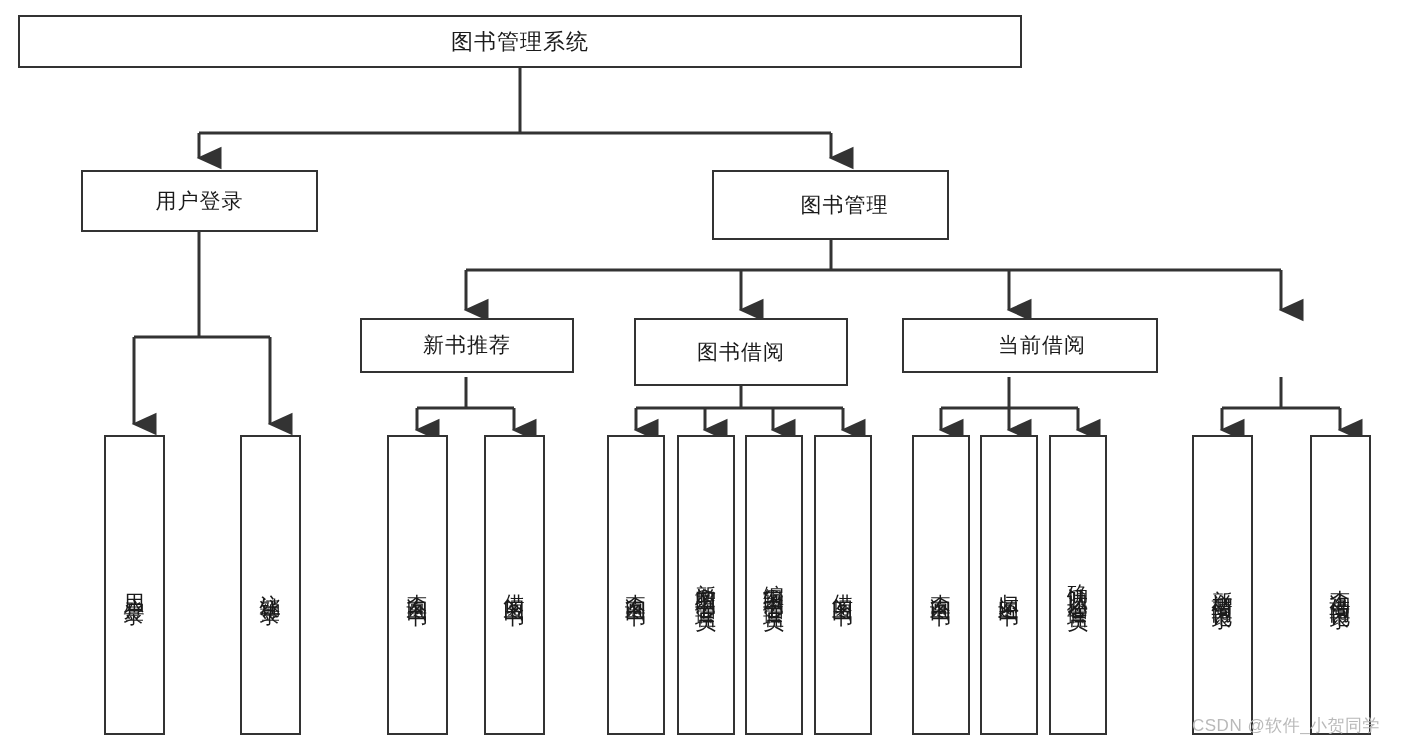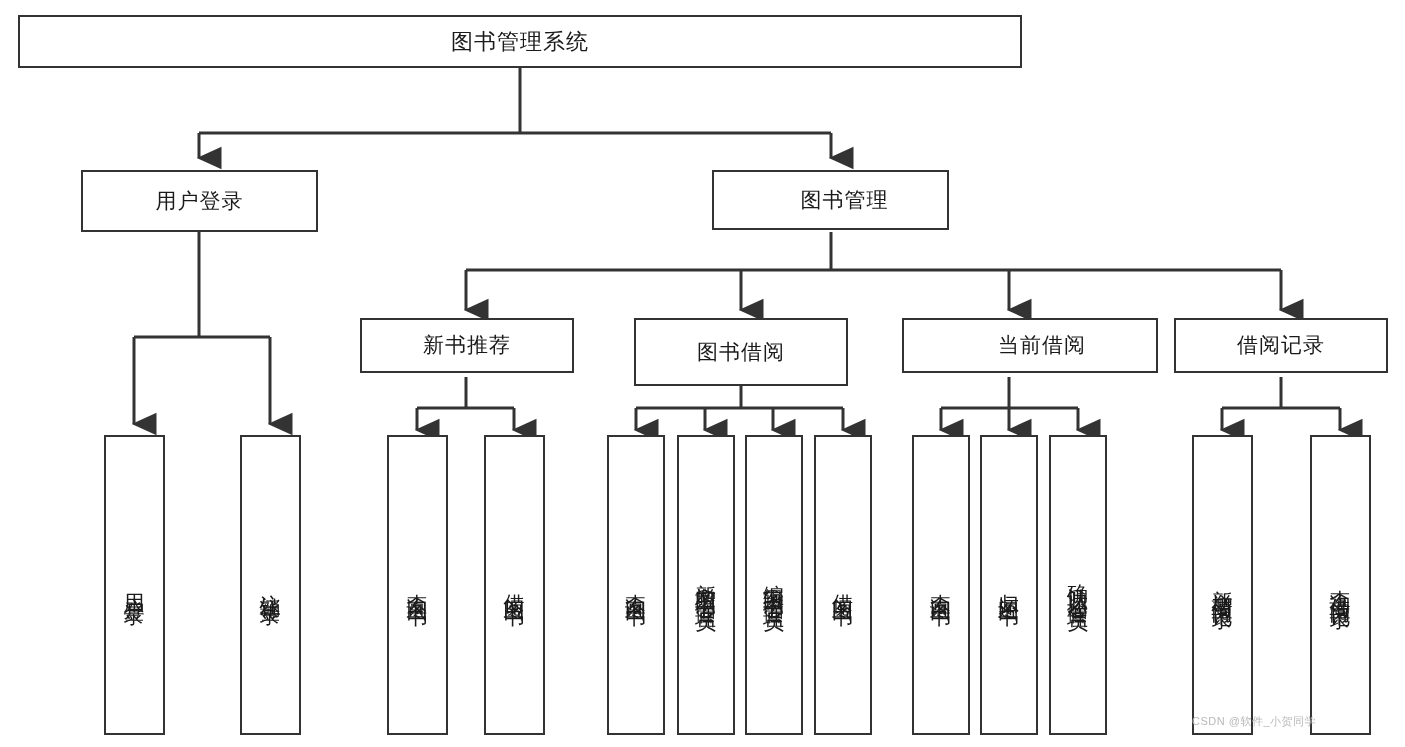--- a/index.html
+++ b/index.html
@@ -59,21 +59,21 @@
   .node.leaf .label {
     writing-mode: vertical-rl;
     text-orientation: upright;
     font-size: 21px;
     letter-spacing: 4px;
     line-height: 1;
     white-space: nowrap;
   }
   .watermark {
     position: absolute;
-    font-size: 11px;
+    font-size: 17px;
     color: #b9b9b9;
     white-space: nowrap;
     letter-spacing: 0.5px;
   }
 </style>
 </head>
 <body>
 
 <div id="canvas">
 
@@ -128,36 +128,33 @@
     </g>
   </svg>
 
   <div class="node horiz root" style="left:18px; top:15px; width:1004px; height:53px;">
     <span class="label">图书管理系统</span>
   </div>
 
   <div class="node horiz" style="left:81px; top:170px; width:237px; height:62px;">
     <span class="label">用户登录</span>
   </div>
-  <div class="node horiz" style="left:712px; top:170px; width:237px; height:60px;padding-left:28px;">
+  <div class="node horiz" style="left:712px; top:170px; width:237px; height:70px;padding-left:28px;">
     <span class="label">图书管理</span>
   </div>
 
   <div class="node horiz" style="left:360px; top:318px; width:214px; height:55px;justify-content:center;">
     <span class="label">新书推荐</span>
   </div>
   <div class="node horiz" style="left:634px; top:318px; width:214px; height:68px;">
     <span class="label">图书借阅</span>
   </div>
   <div class="node horiz" style="left:902px; top:318px; width:256px; height:55px;padding-left:24px;">
     <span class="label">当前借阅</span>
   </div>
-  <div class="node horiz" style="left:1174px; top:318px; width:214px; height:55px;">
-    <span class="label">借阅记录</span>
-  </div>
 
   <div class="node leaf" style="left:104px; top:435px; width:61px; height:300px;">
     <span class="label">用户登录</span>
   </div>
   <div class="node leaf" style="left:240px; top:435px; width:61px; height:300px;">
     <span class="label">注销登录</span>
   </div>
 
   <div class="node leaf" style="left:387px; top:435px; width:61px; height:300px;">
     <span class="label">查询图书</span>

